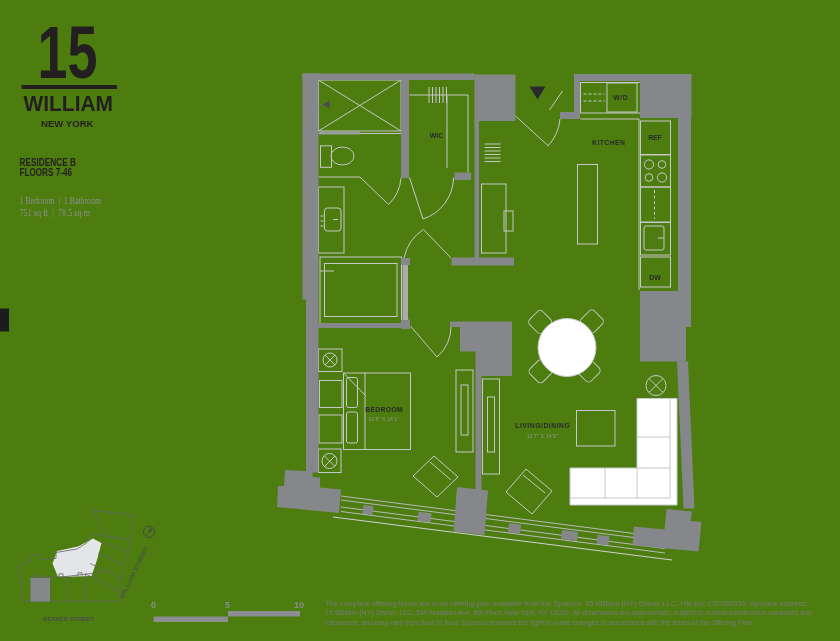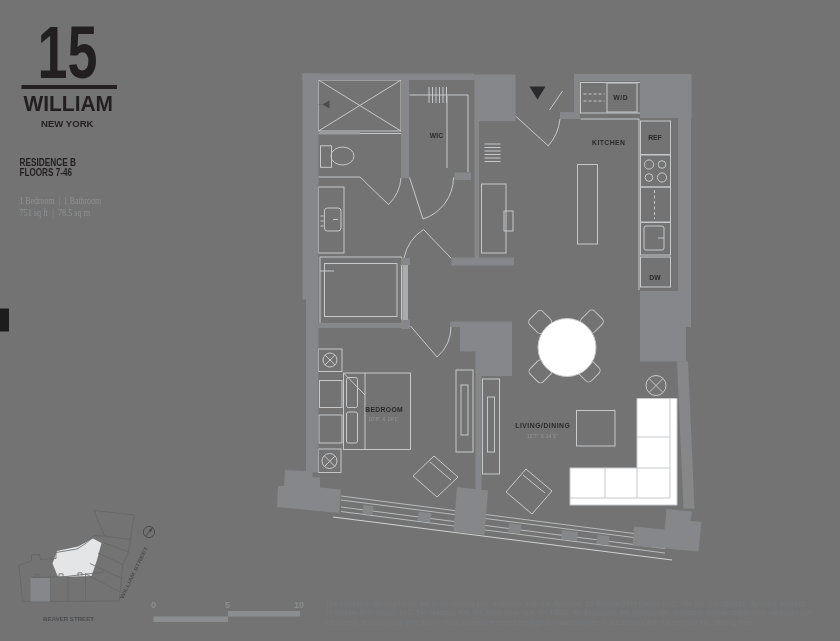--- a/index.html
+++ b/index.html
@@ -1,16 +1,16 @@
 <!DOCTYPE html>
 <html><head>
 <meta charset="utf-8">
 <style>
   html,body{margin:0;padding:0;background:#ffffff;}
-  #page{position:relative;width:840px;height:641px;background:#737373;overflow:hidden;
+  #page{position:relative;width:840px;height:641px;background:#4d7c0f;overflow:hidden;
         font-family:"Liberation Sans",sans-serif;}
   svg{position:absolute;left:0;top:0;}
 </style>
 </head>
 <body>
 <div id="page">
 <svg width="840" height="641" viewBox="0 0 840 641">
 
   <g id="logo" fill="#231f20">
     <text x="37.5" y="78" font-size="75" font-weight="bold" textLength="60" lengthAdjust="spacingAndGlyphs">15</text>

